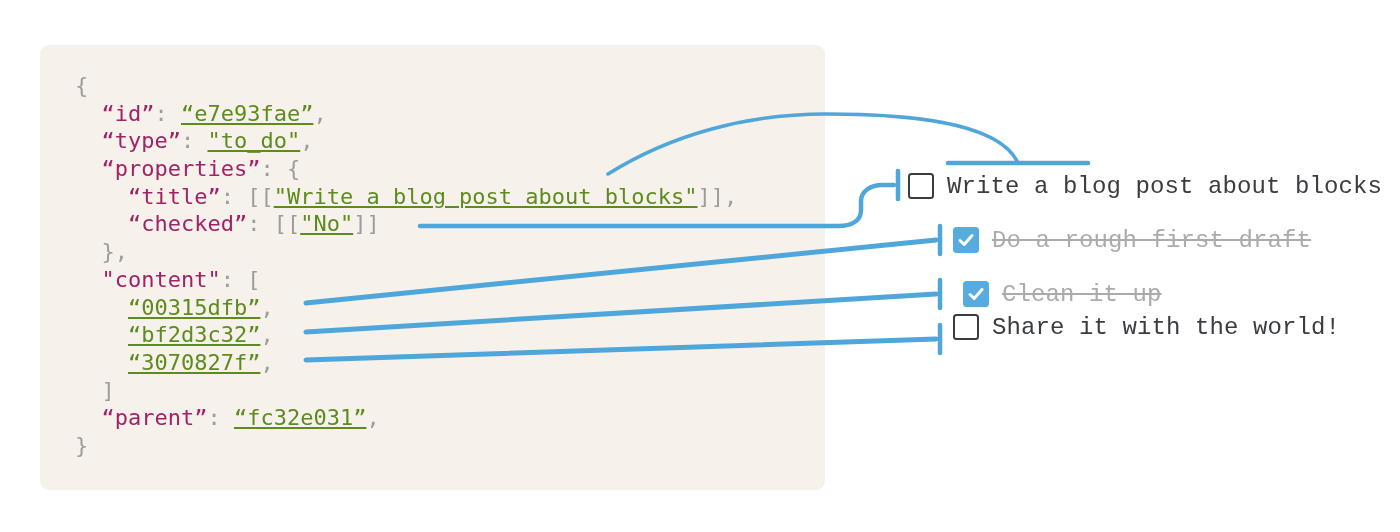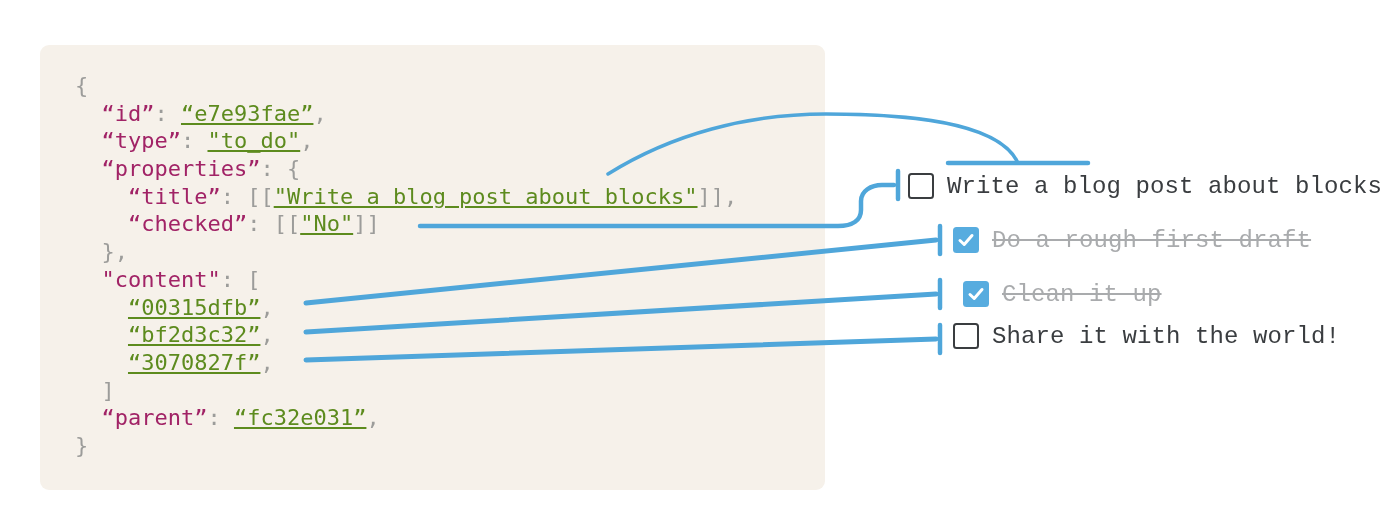--- a/index.html
+++ b/index.html
@@ -117,19 +117,19 @@
         <span class="lbl struck">Do a rough first draft</span>
       </div>
       <div class="todo-row" style="left: 953px; top: 281px; margin-left: 10px;">
         <span class="cb checked">
           <svg width="20" height="20" viewBox="0 0 20 20">
             <polyline points="4,10.5 8.2,14.5 16,5.5" stroke="#ffffff" stroke-width="3" fill="none" stroke-linecap="round" stroke-linejoin="round"></polyline>
           </svg>
         </span>
         <span class="lbl struck">Clean it up</span>
       </div>
-      <div class="todo-row" style="left: 953px; top: 323px; justify-content: space-between;">
+      <div class="todo-row" style="left: 953px; top: 314px; justify-content: space-between;">
         <span class="cb"></span>
         <span class="lbl">Share it with the world!</span>
       </div>
     </div>
 
 </div>
 
 </body></html>

